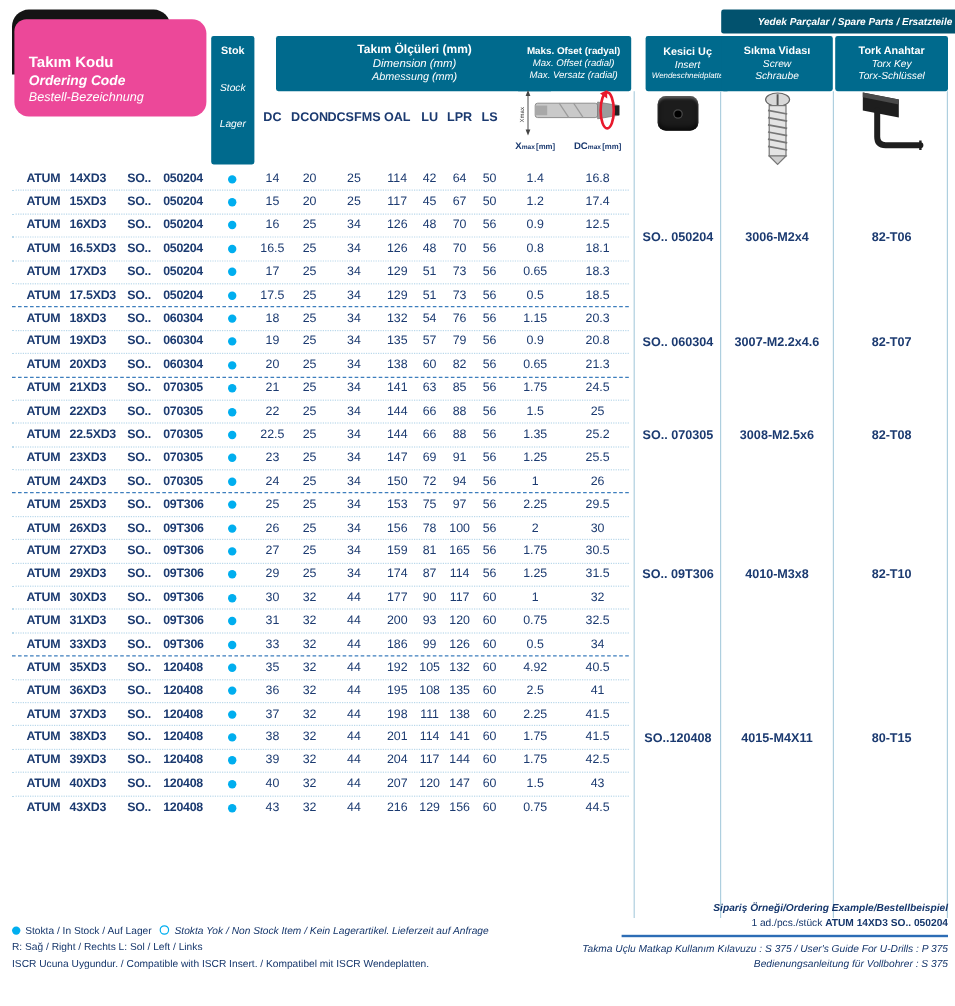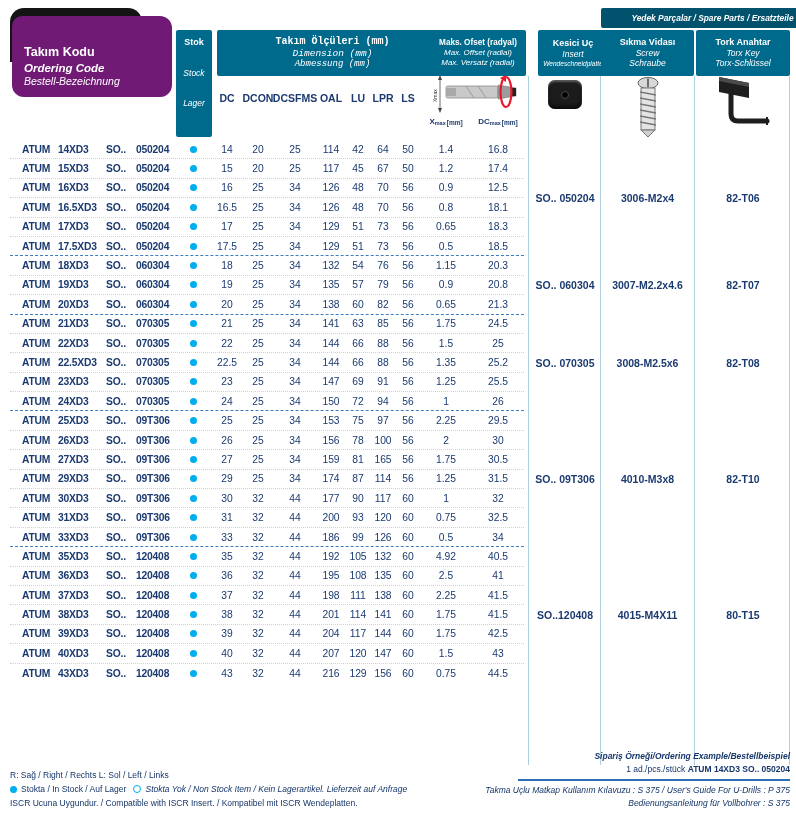--- a/index.html
+++ b/index.html
@@ -4,36 +4,36 @@
 <style>
   html,body{margin:0;padding:0;background:#fff;}
   .page{position:relative;width:796px;height:838px;background:#ffffff;
         font-family:"Liberation Sans",sans-serif;overflow:hidden;color:#1b3a70;}
   .abs{position:absolute;}
   .it{font-style:italic;}
   .b{font-weight:bold;}
 
   
   .blacktab{left:10px;top:8px;width:132px;height:54px;background:#141414;border-radius:14px 14px 0 0;}
-  .redbox{left:12px;top:16px;width:160px;height:81px;background:#701a75;border-radius:10px 12px 12px 12px;
+  .redbox{left:12px;top:16px;width:160px;height:81px;background:#ec4899;border-radius:10px 12px 12px 12px;
           color:#fff;display:flex;flex-direction:column;justify-content:flex-end;
           padding:0 0 9px 12px;box-sizing:border-box;line-height:1.25;}
   .redbox .l1{font-size:12.5px;font-weight:bold;}
   .redbox .l2{font-size:11.5px;font-weight:bold;font-style:italic;}
   .redbox .l3{font-size:10.5px;font-style:italic;}
 
   .teal{background:#006a8d;color:#fff;display:flex;flex-direction:column;align-items:center;
         justify-content:center;text-align:center;line-height:1.22;border-radius:2px;box-sizing:border-box;}
   .teal .l1{font-weight:bold;}
   .teal .l2,.teal .l3{font-style:italic;}
 
   .stok-box{left:176px;top:30px;width:36px;height:107px;justify-content:flex-start;padding-top:7px;gap:20px;}
   .stok-box .l1{font-size:9px;} .stok-box .l2,.stok-box .l3{font-size:8.5px;}
 
-  .dims-box{left:217px;top:30px;width:231px;height:46px;font-family:Liberation Mono, monospace;}
+  .dims-box{left:230px;top:30px;width:231px;height:46px;}
   .dims-box .l1{font-size:10px;} .dims-box .l2{font-size:9.5px;} .dims-box .l3{font-size:9px;}
 
   .offset-box{left:430px;top:30px;width:96px;height:46px;}
   .offset-box .l1{font-size:8.2px;} .offset-box .l2,.offset-box .l3{font-size:8px;}
 
   .insert-box{left:538px;top:30px;width:70px;height:46px;}
   .insert-box .l1{font-size:9px;} .insert-box .l2{font-size:8.5px;} .insert-box .l3{font-size:6.6px;}
 
   .spare-bar{left:601px;top:8px;width:223px;height:20px;background:#02526e;color:#fff;
              display:flex;align-items:center;justify-content:center;font-size:8.4px;
@@ -801,25 +801,25 @@
     </div>
   <div id="torx-col" class="gcol">
       <div class="gcell" style="height: 116.4px;">82-T06</div>
       <div class="gcell" style="height: 58.2px;">82-T07</div>
       <div class="gcell" style="height: 97px;">82-T08</div>
       <div class="gcell" style="height: 135.8px;">82-T10</div>
       <div class="gcell" style="height: 135.8px;">80-T15</div>
     </div>
 
   <div class="abs footL">
-    <div>R: Sağ / Right / Rechts    L: Sol / Left / Links</div>
     <div>
       <span class="dot-inline"></span><span>Stokta / In Stock / Auf Lager</span>
       &nbsp;&nbsp;<span class="dot-inline open"></span><span class="it">Stokta Yok / Non Stock Item / Kein Lagerartikel. Lieferzeit auf Anfrage</span>
     </div>
+    <div>R: Sağ / Right / Rechts    L: Sol / Left / Links</div>
     <div>ISCR Ucuna Uygundur. / Compatible with ISCR Insert. / Kompatibel mit ISCR Wendeplatten.</div>
   </div>
 
   <div class="abs footR">
     <div class="b it">Sipariş Örneği/Ordering Example/Bestellbeispiel</div>
     <div>
       <span>1 ad./pcs./stück</span>
       <span class="b">ATUM 14XD3 SO.. 050204</span>
     </div>
     <div class="fr-rule"></div>

